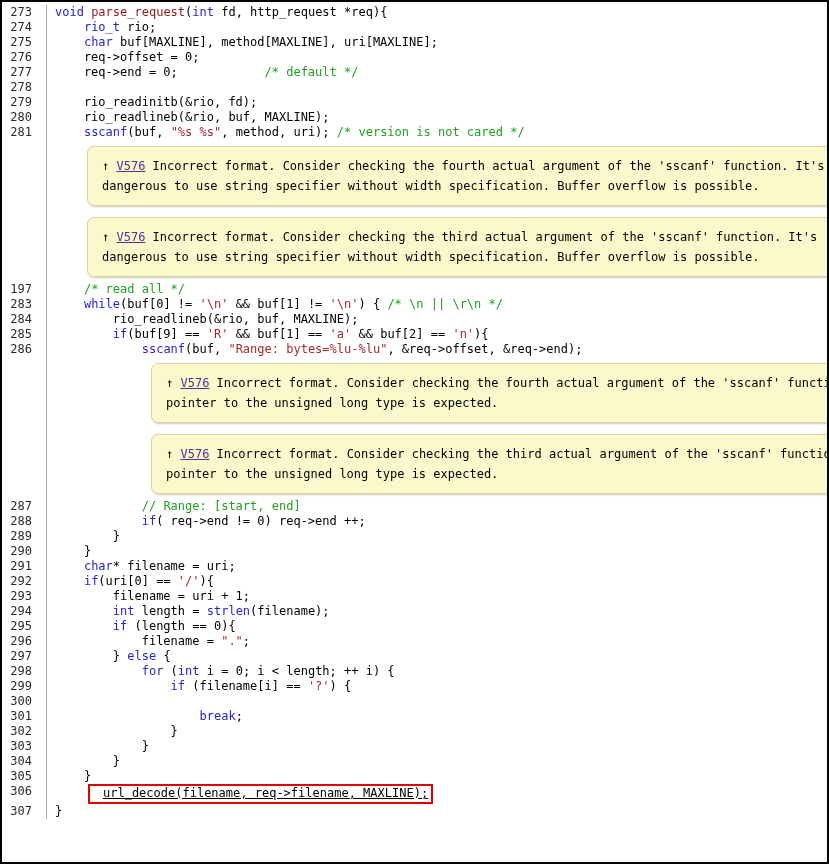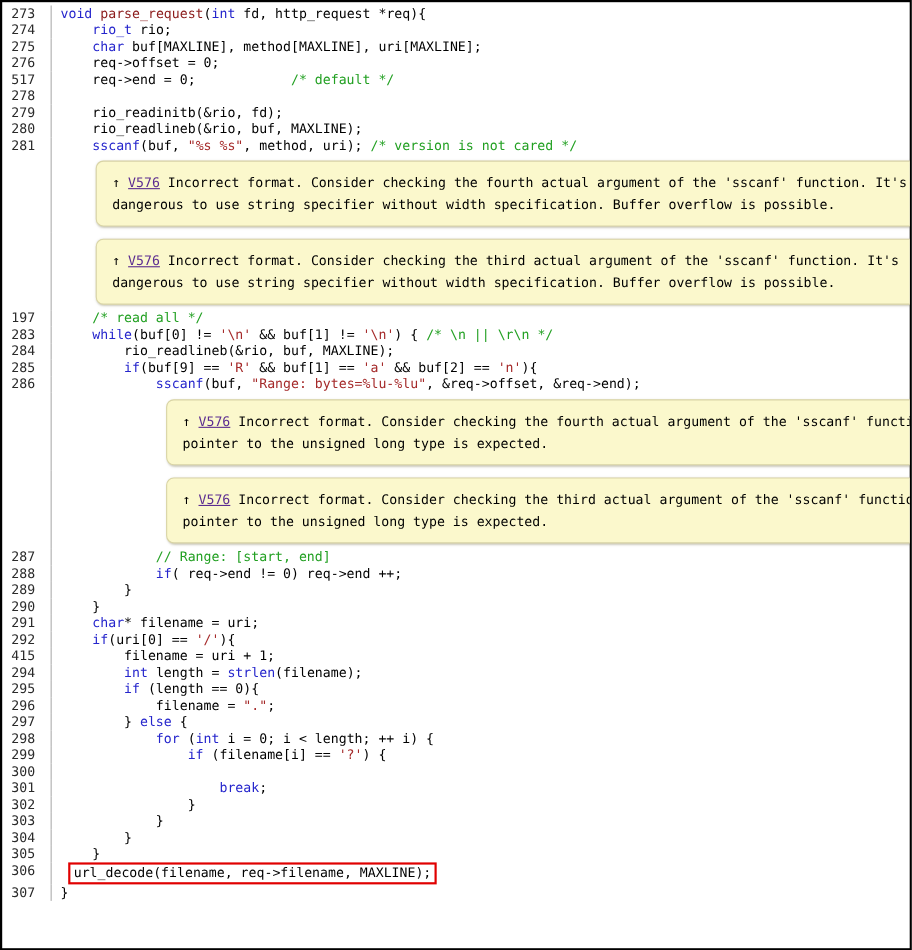--- a/index.html
+++ b/index.html
@@ -32,22 +32,22 @@
     padding: 9px 14px; line-height: 20px;
     white-space: normal;
   }
   .indent-a { margin: 6px 0 5px 32px; }
   .indent-b { margin: 6px 0 5px 96px; }
   .warn a { color: var(--link, #5c2d91); text-decoration: underline; cursor: pointer; }
   .warn .arrow { color: #000; }
   .hl-box {
     display: inline-block;
     border: 2px solid var(--hl, #e00000);
-    padding: 0 3px 1px 3px; margin-left: 7px;
-    line-height: 15px; vertical-align: top;
+    padding: 0 3px 1px 13px; margin-left: 33px;
+    line-height: 15px; vertical-align: top; text-decoration: underline;
   }
 </style>
 </head>
 <body>
 
 <div id="frame">
     <div class="line">
       <span class="ln">273</span>
       <div class="src"><span class="tok-kw">void</span><span> </span><span class="tok-fn">parse_request</span><span>(</span><span class="tok-kw">int</span><span> fd, http_request *req){</span></div>
     </div>
@@ -57,21 +57,21 @@
     </div>
     <div class="line">
       <span class="ln">275</span>
       <div class="src"><span>    </span><span class="tok-kw">char</span><span> buf[MAXLINE], method[MAXLINE], uri[MAXLINE];</span></div>
     </div>
     <div class="line">
       <span class="ln">276</span>
       <div class="src"><span>    req-&gt;offset = 0;</span></div>
     </div>
     <div class="line">
-      <span class="ln">517</span>
+      <span class="ln">277</span>
       <div class="src"><span>    req-&gt;end = 0;            </span><span class="tok-com">/* default */</span></div>
     </div>
     <div class="line">
       <span class="ln">278</span>
       <div class="src">&nbsp;</div>
     </div>
     <div class="line">
       <span class="ln">279</span>
       <div class="src"><span>    rio_readinitb(&amp;rio, fd);</span></div>
     </div>
@@ -145,21 +145,21 @@
     </div>
     <div class="line">
       <span class="ln">291</span>
       <div class="src"><span>    </span><span class="tok-kw">char</span><span>* filename = uri;</span></div>
     </div>
     <div class="line">
       <span class="ln">292</span>
       <div class="src"><span>    </span><span class="tok-kw">if</span><span>(uri[0] == </span><span class="tok-str">'/'</span><span>){</span></div>
     </div>
     <div class="line">
-      <span class="ln">415</span>
+      <span class="ln">293</span>
       <div class="src"><span>        filename = uri + 1;</span></div>
     </div>
     <div class="line">
       <span class="ln">294</span>
       <div class="src"><span>        </span><span class="tok-kw">int</span><span> length = </span><span class="tok-kw">strlen</span><span>(filename);</span></div>
     </div>
     <div class="line">
       <span class="ln">295</span>
       <div class="src"><span>        </span><span class="tok-kw">if</span><span> (length == 0){</span></div>
     </div>

